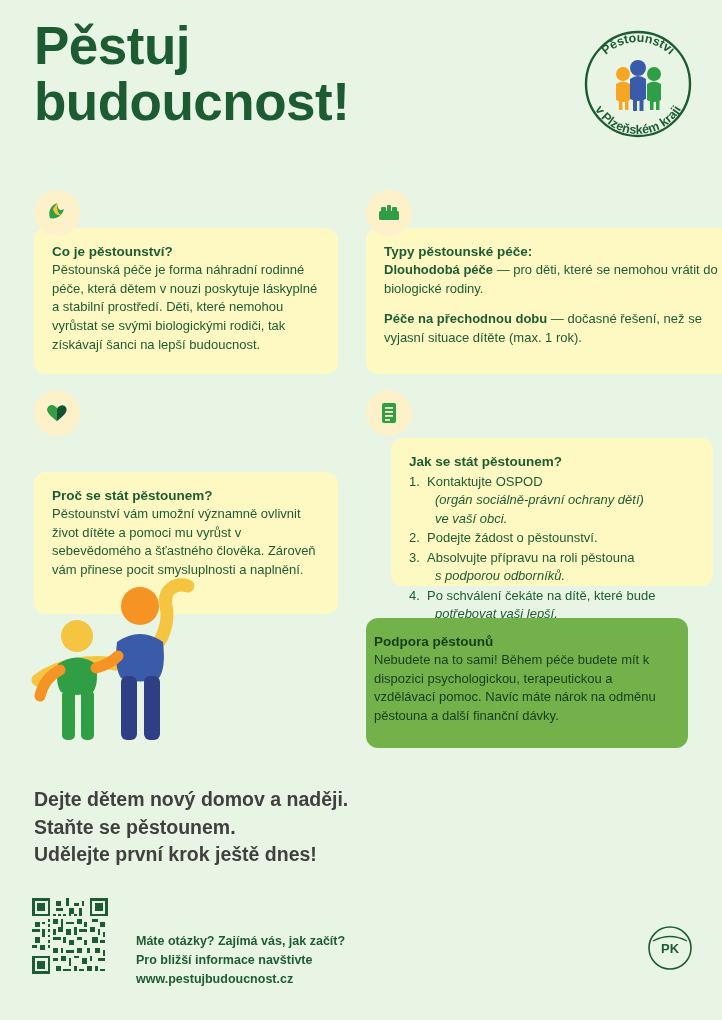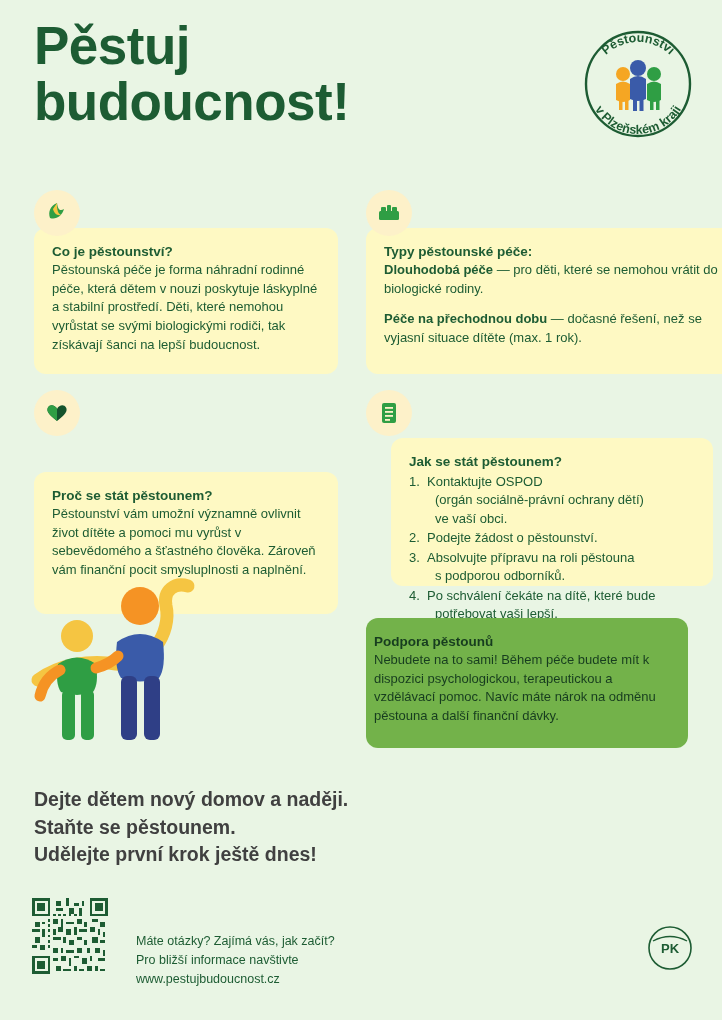--- a/index.html
+++ b/index.html
@@ -108,21 +108,21 @@
   ol.steps li {
     position: relative;
     padding-left: 18px;
     margin-bottom: 1px;
   }
   ol.steps li .num {
     position: absolute;
     left: 0;
     top: 0;
   }
-  ol.steps li .sub { display: block; padding-left: 8px; }
+  ol.steps li .sub { display: block; padding-left: 8px; font-style: italic; }
 
   .card.green h3 { color: #173d1f; }
   .card.green p  { color: #173d1f; }
 
   
   .illustration {
     position: absolute;
     left: 20px;
     top: 560px;
     width: 300px;
@@ -149,21 +149,21 @@
     height: 76px;
   }
   .contact {
     position: absolute;
     left: 136px;
     top: 932px;
     font-size: 12.5px;
     line-height: 1.5;
     color: #1d5c33;
   }
-  .contact .line-bold { font-weight: normal; }
+  .contact .line-bold { font-weight: bold; }
   .pk-logo {
     position: absolute;
     right: 28px;
     top: 924px;
     width: 48px;
     height: 48px;
   }
 </style>
 </head>
 <body>
@@ -237,21 +237,21 @@
 
   <div class="badge" id="badge-why">
     <svg width="26" height="24" viewBox="0 0 26 24" xmlns="http://www.w3.org/2000/svg">
       <path d="M13 20 C5 14 2 10 4 6.5 C6 3 11 4 13 8 C15 4 20 3 22 6.5 C24 10 21 14 13 20 Z" fill="#14532d"></path>
       <path d="M13 20 C5 14 2 10 4 6.5 C6 3 11 4 13 8 L13 20 Z" fill="#2f9e44"></path>
     </svg>
   </div>
 
   <div class="card" id="card-why">
     <h3>Proč se stát pěstounem?</h3>
-    <p>Pěstounství vám umožní významně ovlivnit život dítěte a pomoci mu vyrůst v sebevědomého a šťastného člověka. Zároveň vám finanční pocit smysluplnosti a naplnění.</p>
+    <p>Pěstounství vám umožní významně ovlivnit život dítěte a pomoci mu vyrůst v sebevědomého a šťastného člověka. Zároveň vám přinese pocit smysluplnosti a naplnění.</p>
   </div>
 
   <div class="badge" id="badge-how">
     <svg width="24" height="26" viewBox="0 0 24 26" xmlns="http://www.w3.org/2000/svg">
       <rect x="5" y="3" width="14" height="20" rx="2" fill="#2f9e44"></rect>
       <rect x="8" y="7" width="8" height="1.8" fill="#fdf1c9"></rect>
       <rect x="8" y="11" width="8" height="1.8" fill="#fdf1c9"></rect>
       <rect x="8" y="15" width="8" height="1.8" fill="#fdf1c9"></rect>
       <rect x="8" y="19" width="5" height="1.8" fill="#fdf1c9"></rect>
     </svg>

